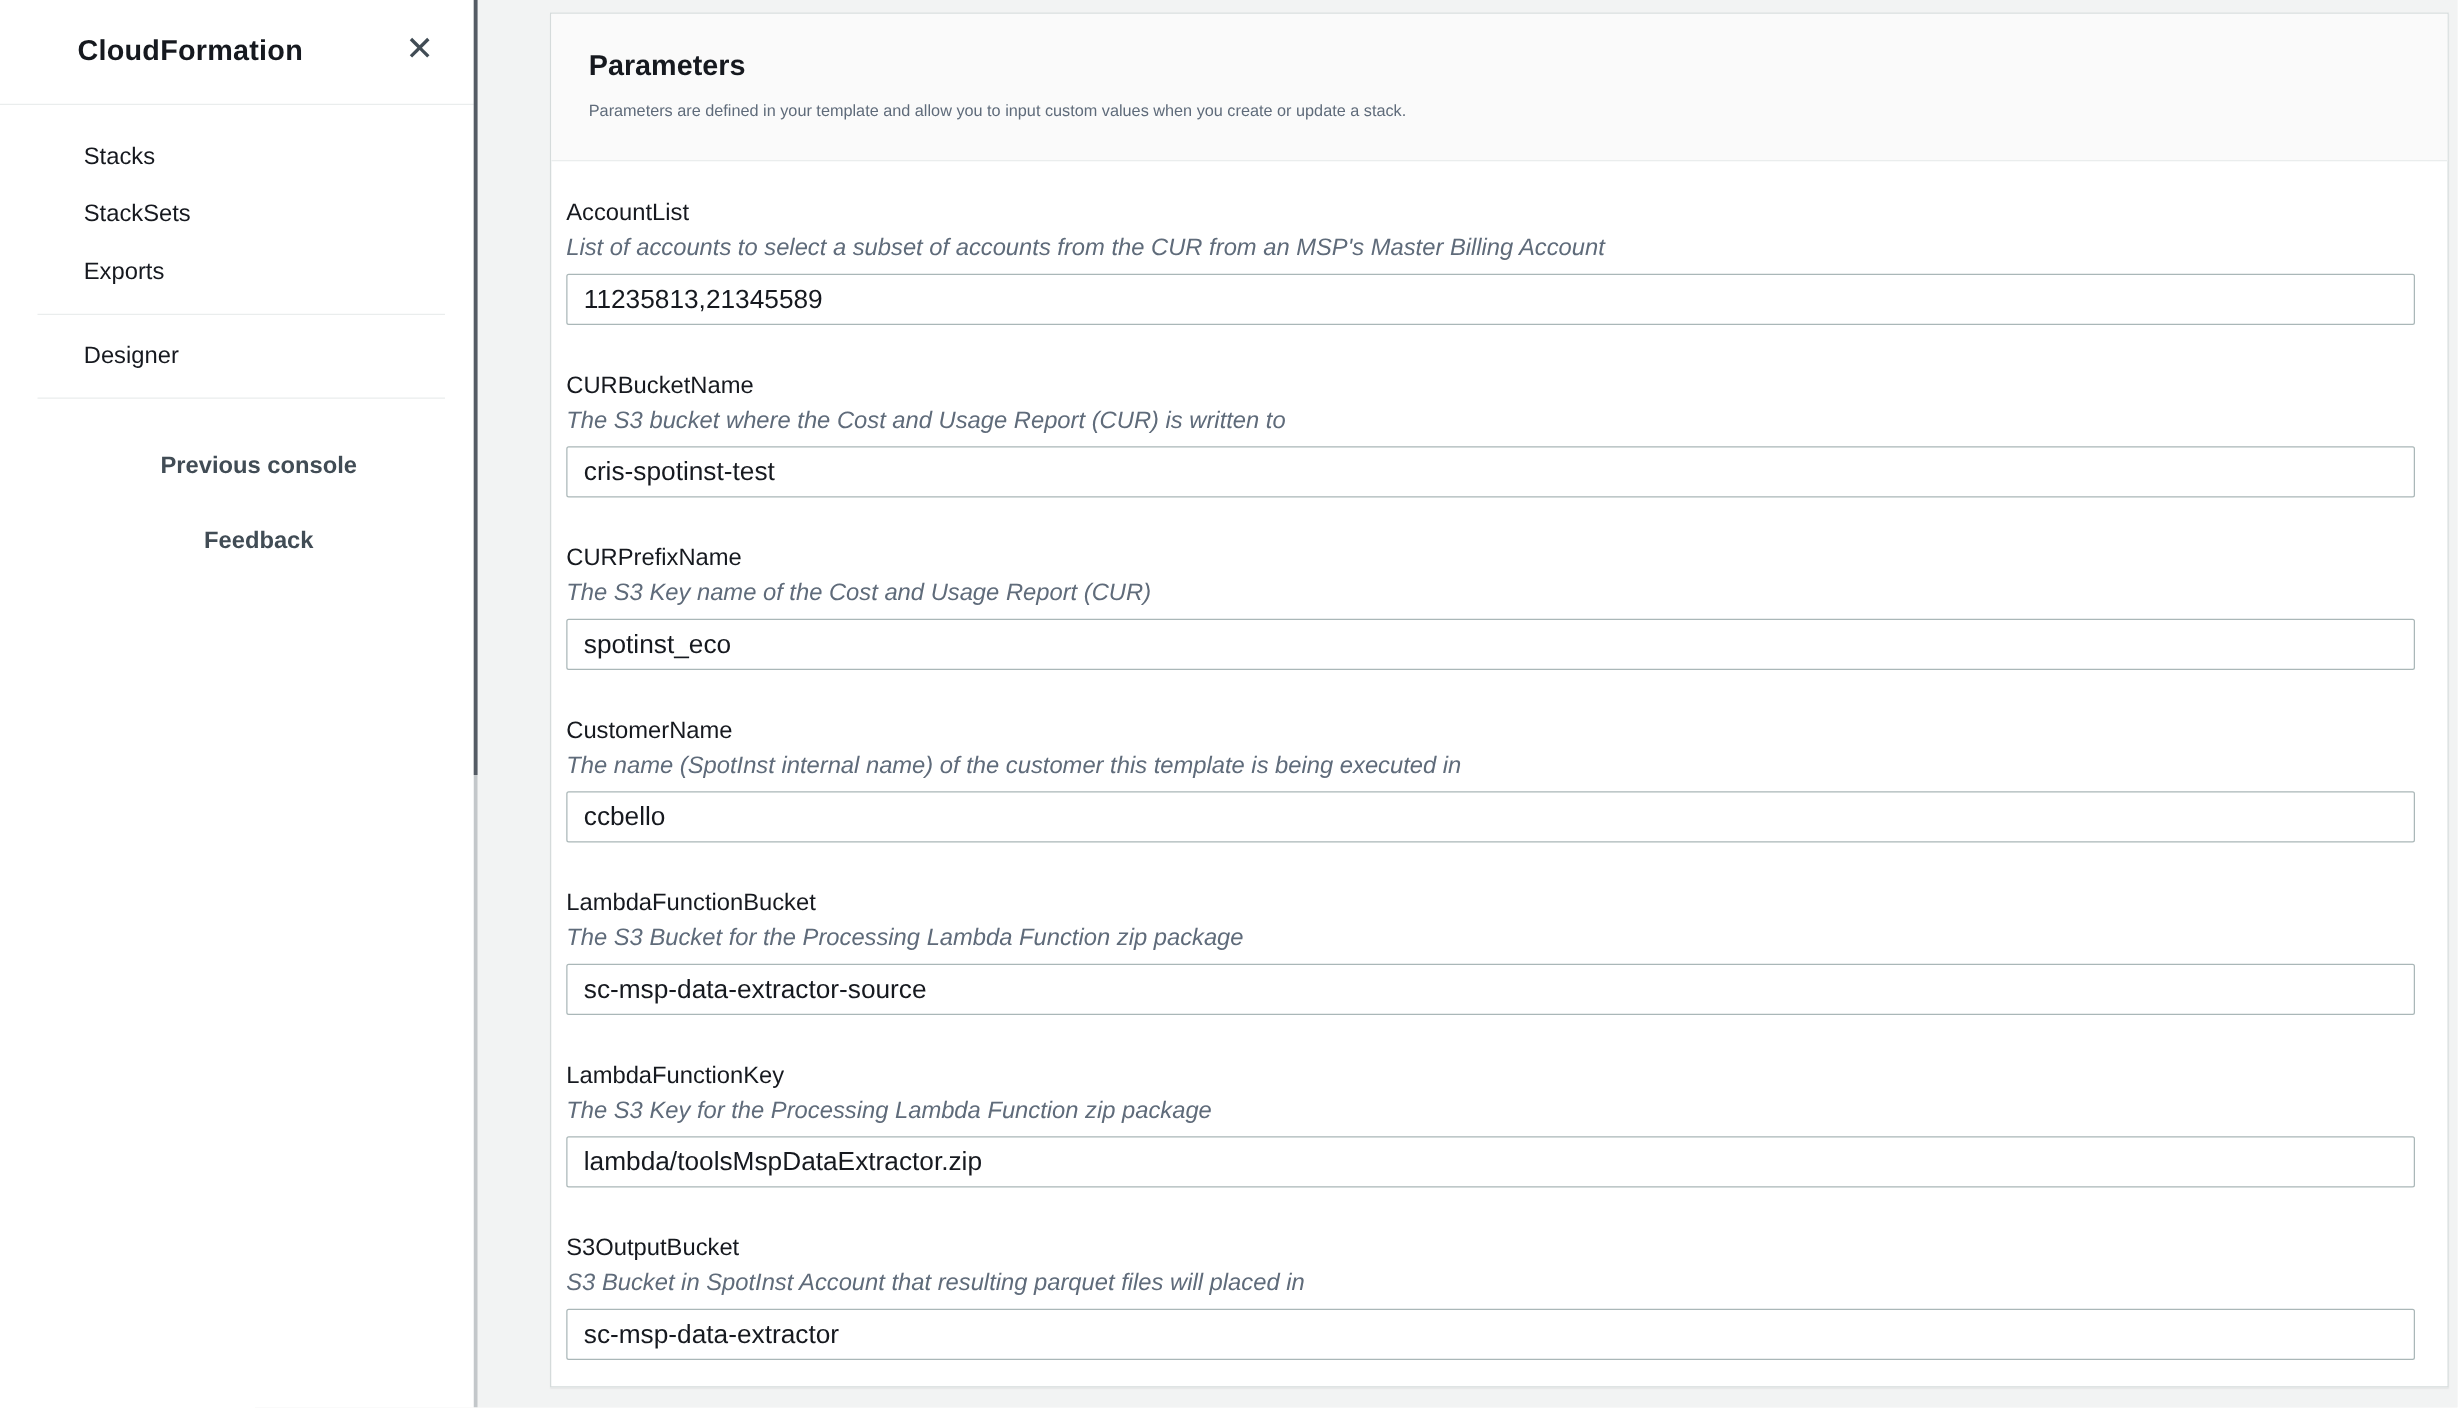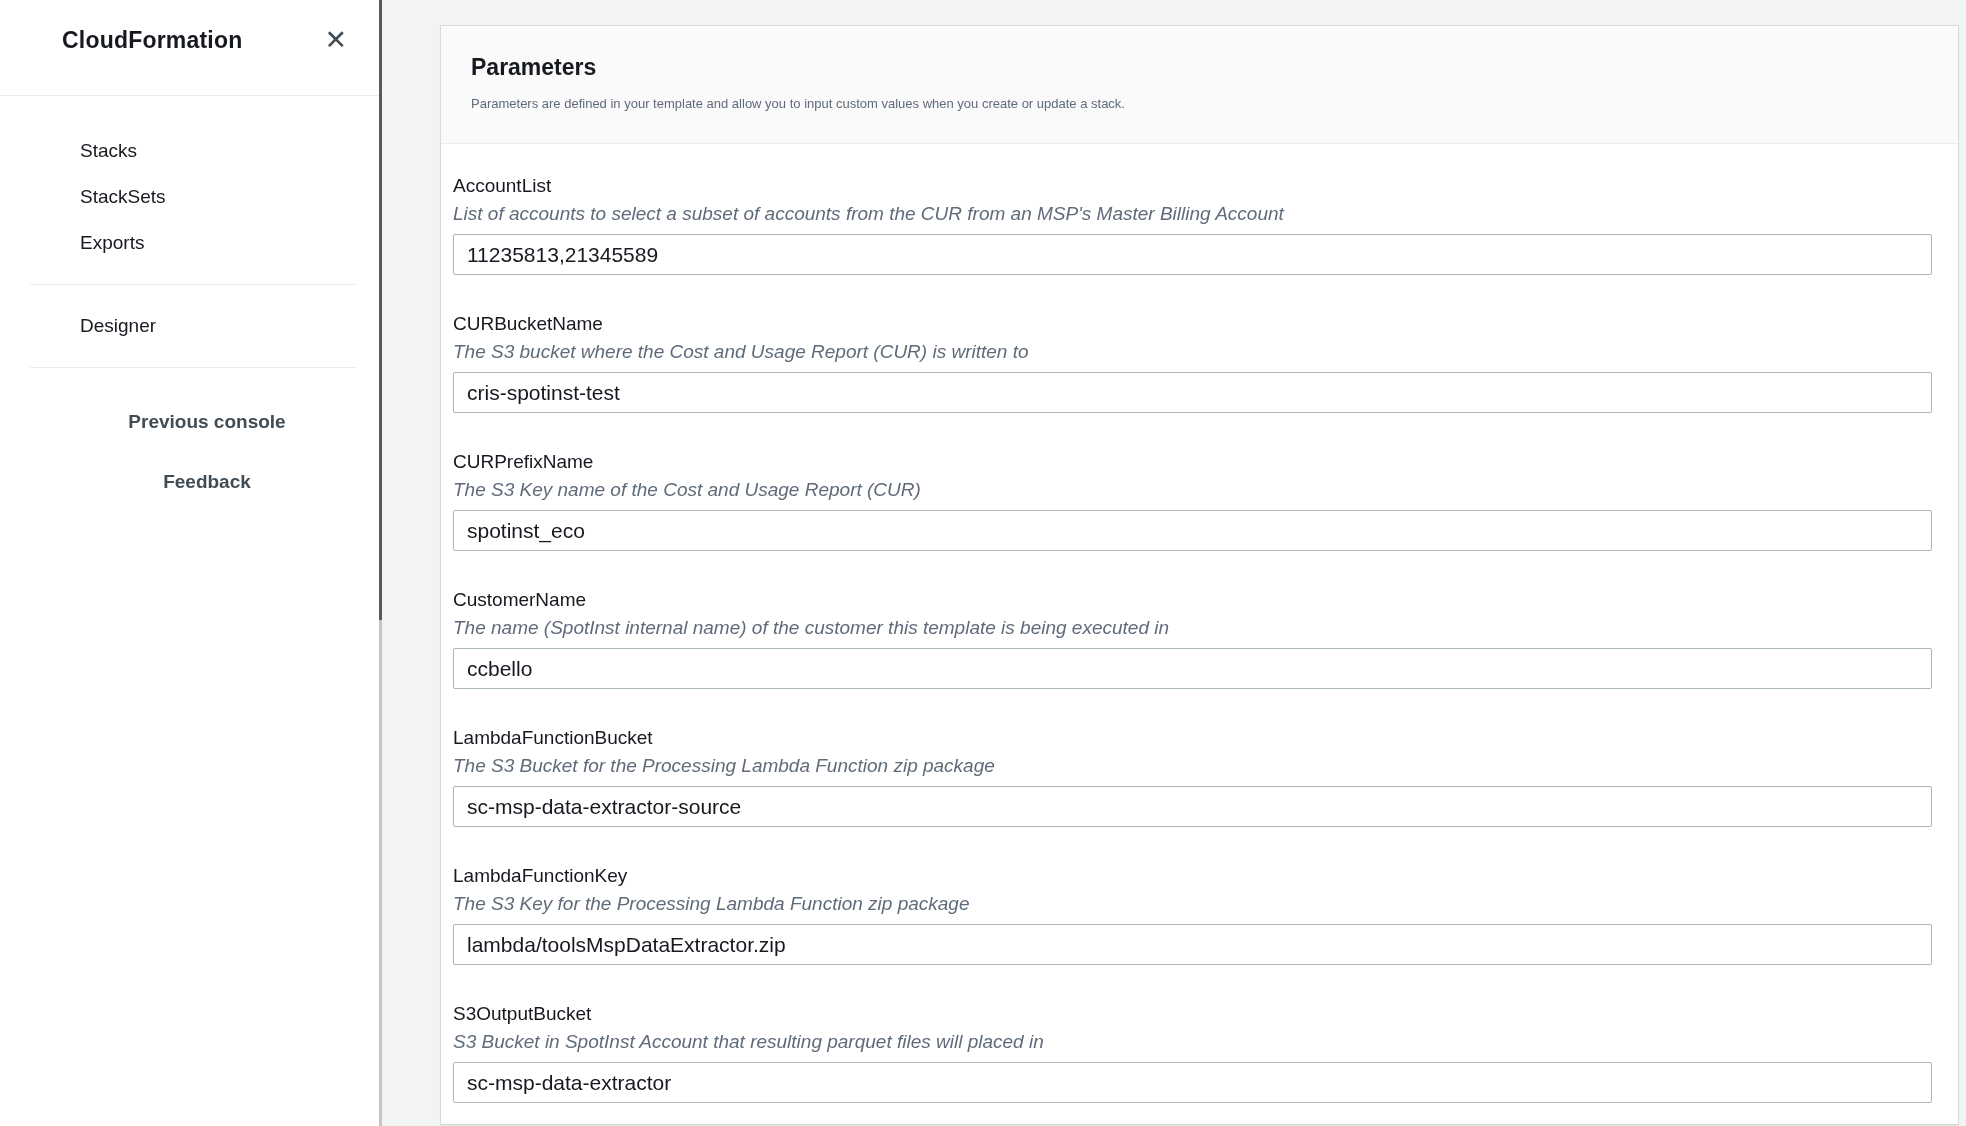--- a/index.html
+++ b/index.html
@@ -31,34 +31,34 @@
   }
   .sidebar-scroll-track{
     position:absolute;left:379px;top:0;width:3px;height:100%;
     background:var(--scroll-track);z-index:3;
   }
   .sidebar-scroll-thumb{
     position:absolute;left:379px;top:0;width:3px;height:620px;
     background:var(--scroll-thumb);z-index:4;
   }
   .sidebar-header{
-    position:relative;height:96px;
+    position:relative;height:84px;
     border-bottom:1px solid var(--divider);
   }
   .sidebar-title{
     position:absolute;left:62px;top:27px;
     font-size:23px;font-weight:bold;letter-spacing:0.2px;
   }
   .sidebar-close{
     position:absolute;right:30px;top:24px;
     font-size:27px;line-height:32px;color:var(--nav-utility);
     cursor:pointer;background:none;border:none;padding:0 4px;
     font-family:"DejaVu Sans",sans-serif;
   }
-  .sidebar-nav{list-style:none;margin:18px;padding:14px 0 0 0;}
+  .sidebar-nav{list-style:none;margin:5px;padding:14px 0 0 0;}
   .sidebar-nav li{
     height:46px;display:flex;align-items:center;
     padding-left:62px;font-size:19px;color:var(--text-dark);cursor:pointer;
   }
   .sidebar-divider{
     height:1px;background:var(--divider);
     margin:10px 25px 10px 30px;border:none;
   }
   .sidebar-utility{padding-top:30px;text-align:center;}
   .utility-item{
@@ -71,21 +71,20 @@
   .main{
     position:absolute;left:381px;top:0;right:0;bottom:0;
     background:var(--page-bg);
     padding:10px 7px 16px 59px;
   }
   .card{
     width:100%;height:1100px;overflow:hidden;
     background:var(--card-bg);
     border:1px solid var(--card-border);
     box-shadow:0 1px 1px rgba(0,0,0,0.05);
-    margin-top:15px;
   }
   .card-header{
     background:var(--card-header-bg);
     padding:28px 30px 24px 30px;height:118px;
     border-bottom:1px solid var(--divider);
   }
   .card-title{
     margin:0 0 12px 0;font-size:23px;font-weight:bold;color:var(--text-dark);
   }
   .card-description{

